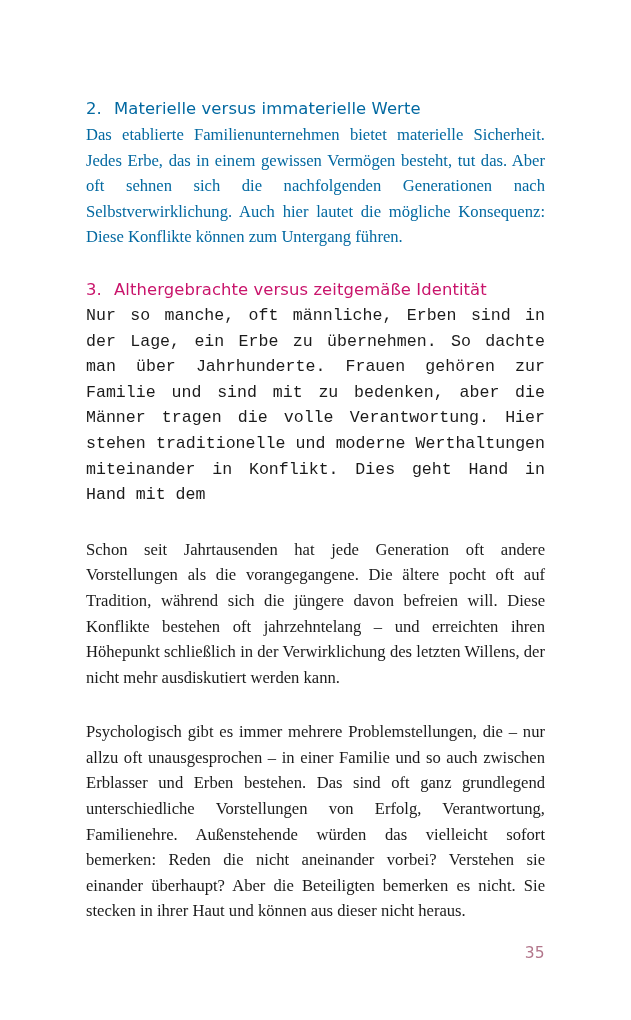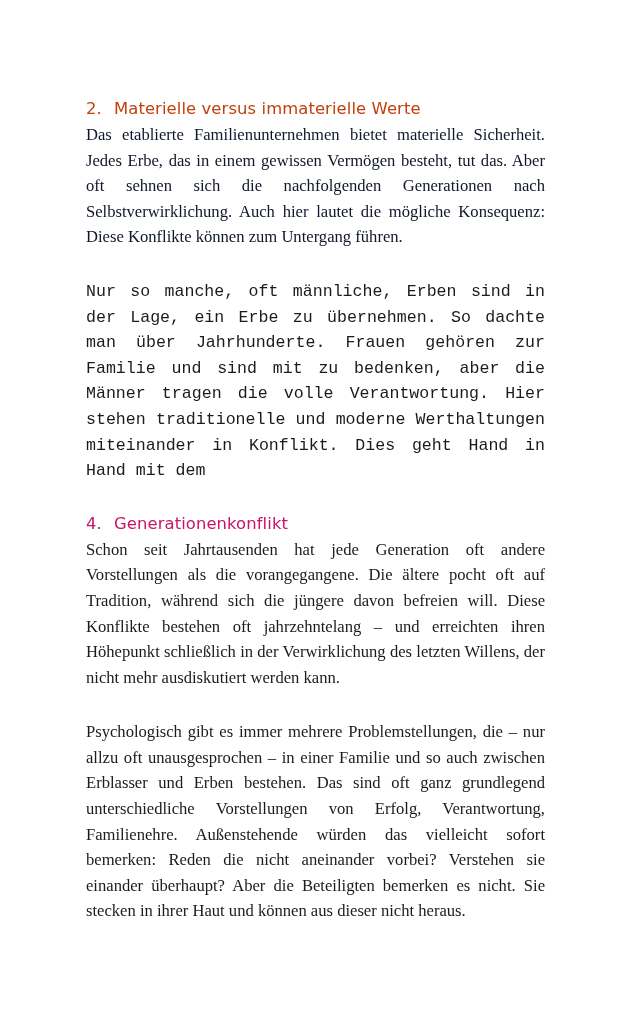--- a/index.html
+++ b/index.html
@@ -95,37 +95,38 @@
   }
 </style>
 </head>
 <body>
 
 <div id="page" style="background: rgb(255, 255, 255);">
 
   <div id="content">
 
     <div class="section-block">
-      <h2 class="section-heading" style="color: #c2410c;">
+      <h2 class="section-heading" style="color: #0369a1;">
         <span class="num" style="margin-right: 8px;">2.</span><span class="htext">Materielle versus immaterielle Werte</span>
       </h2>
-      <p class="body-par" style="color: #0f172a;">Das etablierte Familienunternehmen bietet materielle Sicherheit. Jedes Erbe, das in einem gewissen Vermögen besteht, tut das. Aber oft sehnen sich die nachfolgenden Generationen nach Selbstverwirklichung. Auch hier lautet die mögliche Konsequenz: Diese Konflikte können zum Untergang führen.</p>
+      <p class="body-par" style="color: #0369a1;">Das etablierte Familienunternehmen bietet materielle Sicherheit. Jedes Erbe, das in einem gewissen Vermögen besteht, tut das. Aber oft sehnen sich die nachfolgenden Generationen nach Selbstverwirklichung. Auch hier lautet die mögliche Konsequenz: Diese Konflikte können zum Untergang führen.</p>
     </div>
 
     <div class="section-block">
+      <h2 class="section-heading" style="color: rgb(201, 20, 107);">
+        <span class="num" style="margin-right: 8px;">3.</span><span class="htext">Althergebrachte versus zeitgemäße Identität</span>
+      </h2>
       <p class="body-par no-justify-last" style="color: rgb(27, 27, 27);">Nur so manche, oft männliche, Erben sind in der Lage, ein Erbe zu übernehmen. So dachte man über Jahrhunderte. Frauen gehören zur Familie und sind mit zu bedenken, aber die Männer tragen die volle Verantwortung. Hier stehen traditionelle und moderne Werthaltungen miteinander in Konflikt. Dies geht Hand in Hand mit dem</p>
     </div>
 
     <div class="section-block">
-      <h2 class="section-heading" style="color: rgb(201, 20, 107);">
-        <span class="num" style="margin-right: 8px;">4.</span><span class="htext">Generationenkonflikt</span>
-      </h2>
       <p class="body-par" style="color: rgb(27, 27, 27);">Schon seit Jahrtausenden hat jede Generation oft andere Vorstellungen als die vorangegangene. Die ältere pocht oft auf Tradition, während sich die jüngere davon befreien will. Diese Konflikte bestehen oft jahrzehntelang – und erreichten ihren Höhepunkt schließlich in der Verwirklichung des letzten Willens, der nicht mehr ausdiskutiert werden kann.</p>
     </div>
 
     <div class="par-block">
       <p class="body-par" style="color: rgb(27, 27, 27);">Psychologisch gibt es immer mehrere Problemstellungen, die – nur allzu oft unausgesprochen – in einer Familie und so auch zwischen Erblasser und Erben bestehen. Das sind oft ganz grundlegend unterschiedliche Vorstellungen von Erfolg, Verantwortung, Familienehre. Außenstehende würden das vielleicht sofort bemerken: Reden die nicht aneinander vorbei? Verstehen sie einander überhaupt? Aber die Beteiligten bemerken es nicht. Sie stecken in ihrer Haut und können aus dieser nicht heraus.</p>
     </div>
 
   </div>
 
+  <div id="page-number" style="color: rgb(178, 118, 139);">35</div>
 
 </div>
 
 </body></html>

